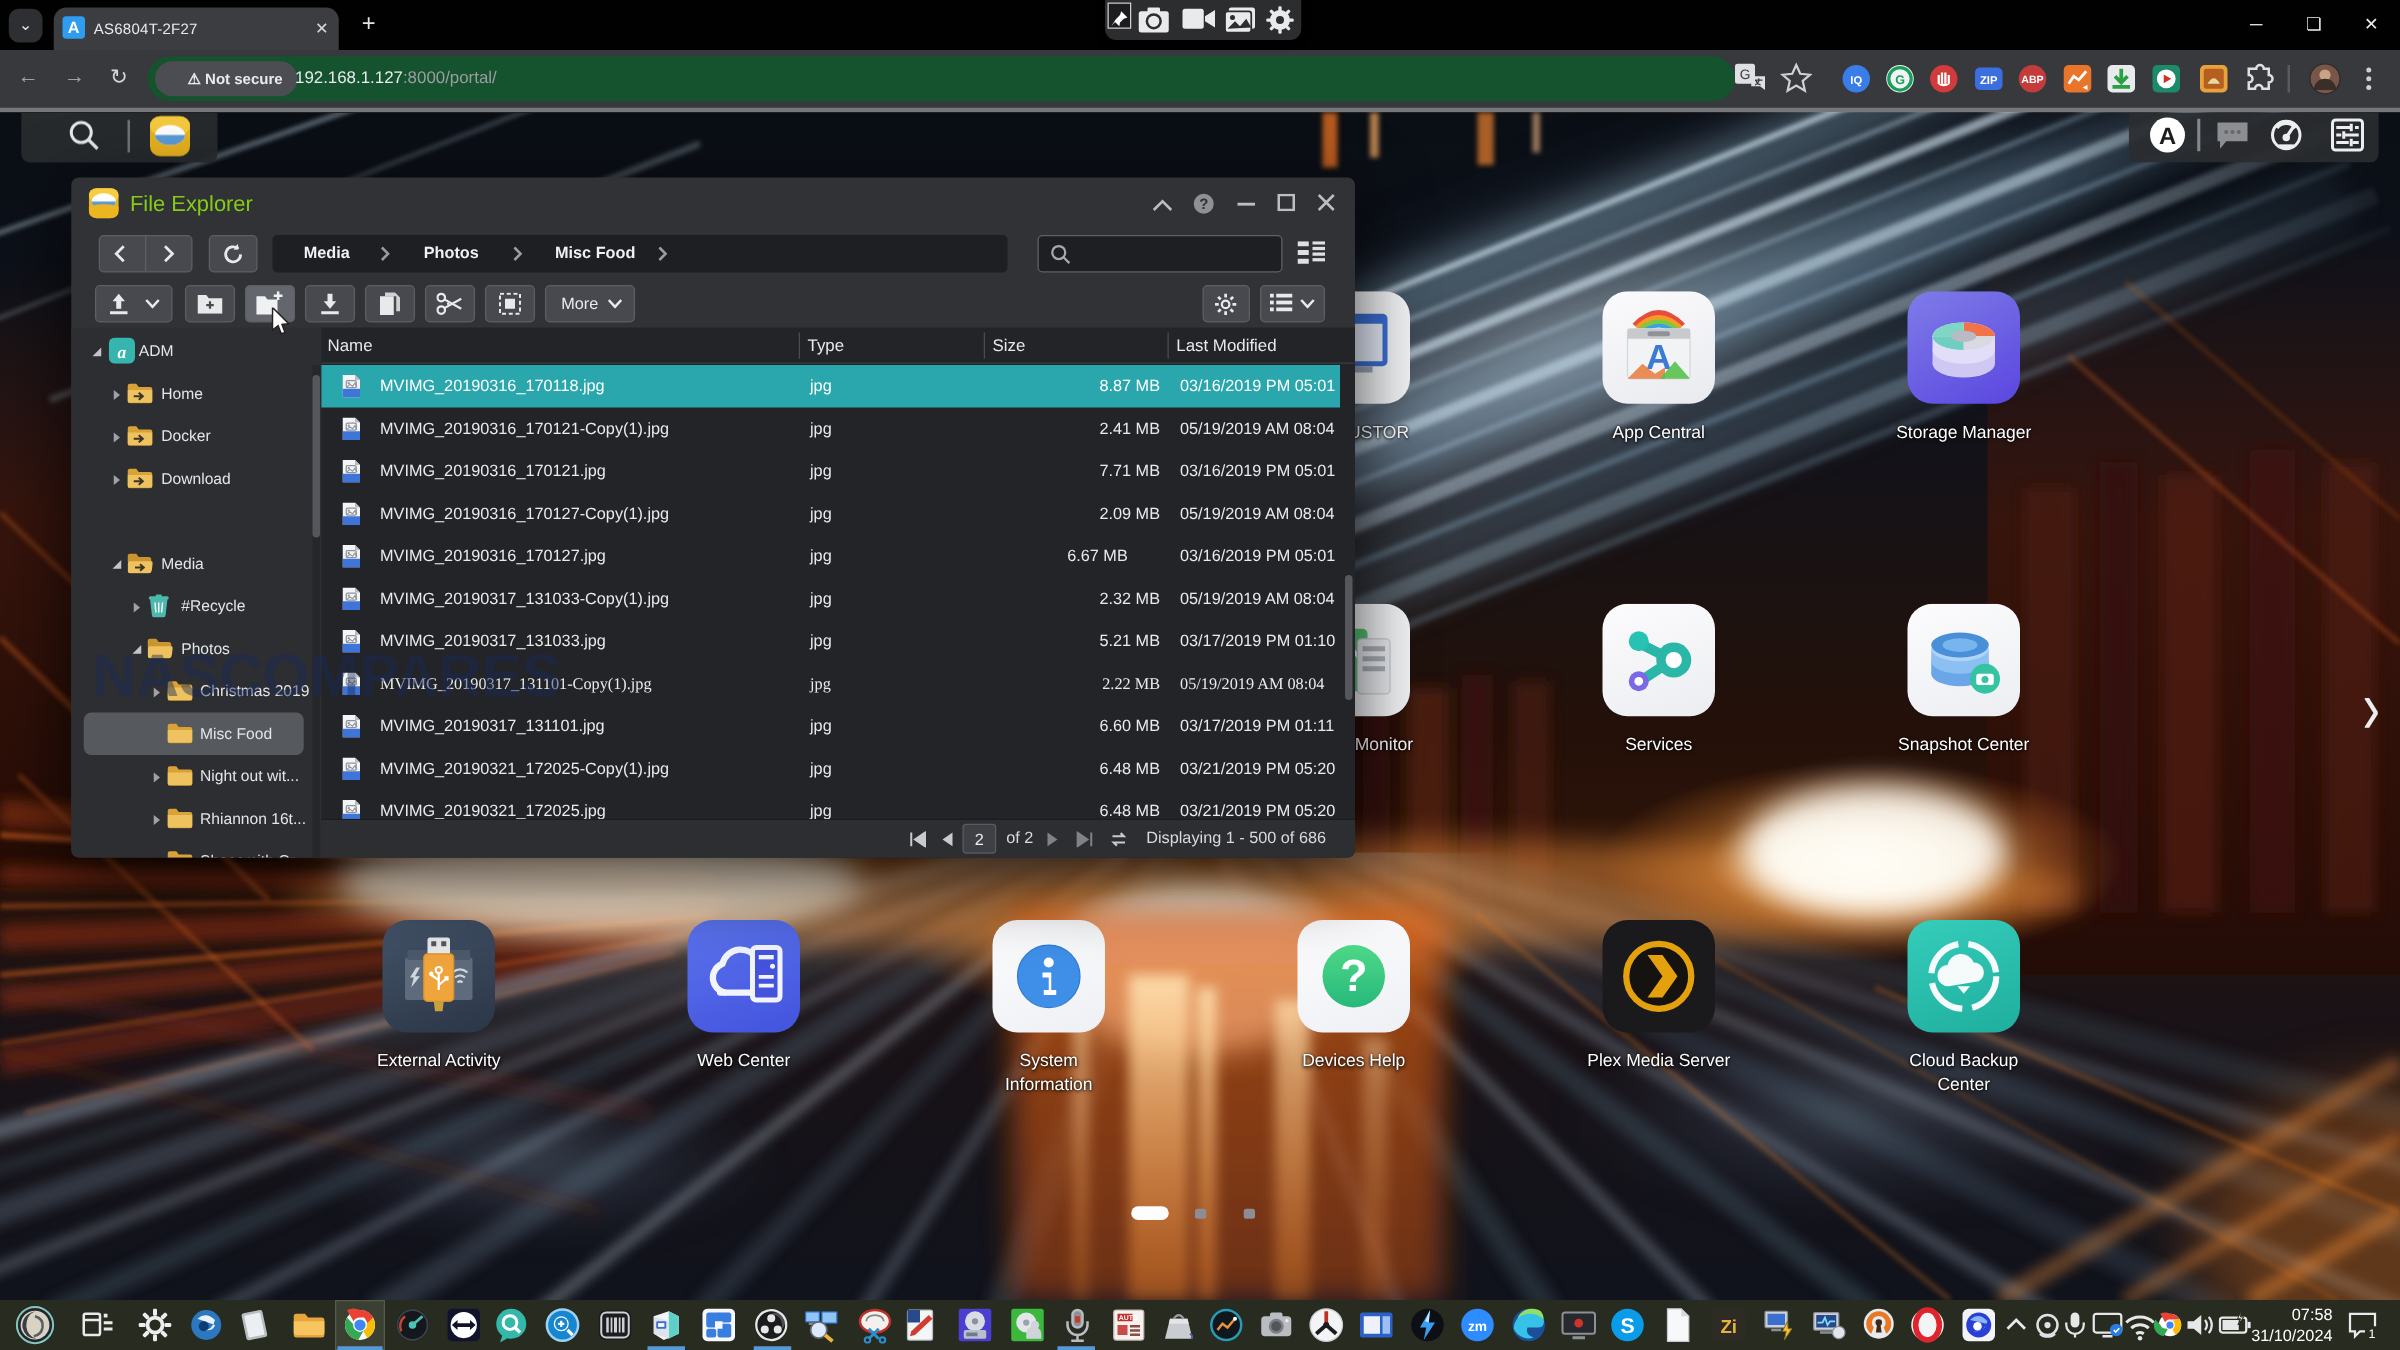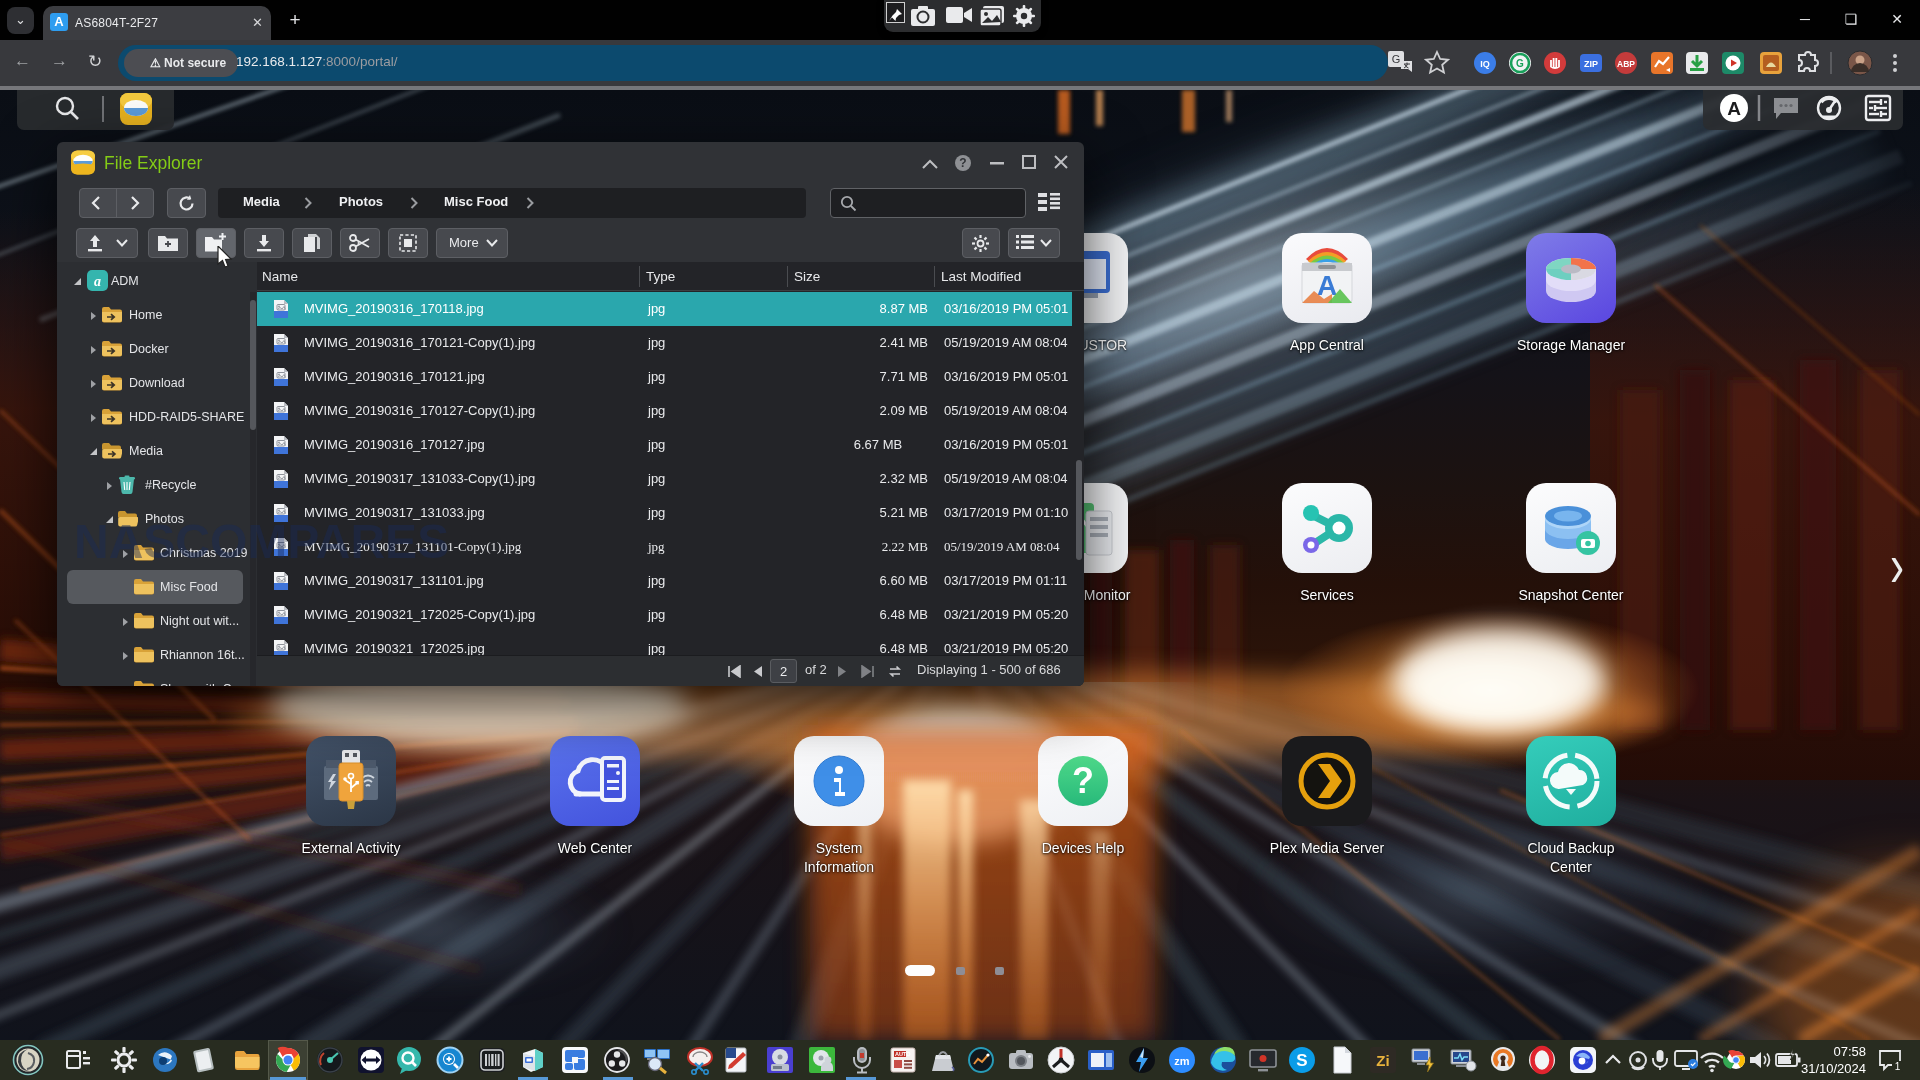--- a/index.html
+++ b/index.html
@@ -19,21 +19,21 @@
 .wctl { position:absolute; top:11px; color:#e8e9eb; font-size:14px; width:18px; text-align:center; }
 
 
 #shotbar { position:absolute; left:884px; top:0; width:157px; height:32px; background:#2c2d2f; border-radius:0 0 9px 9px; box-shadow:0 2px 6px rgba(0,0,0,.6); z-index:60; }
 #shotbar svg { position:absolute; top:4px; }
 #pinbox { position:absolute; left:2px; top:2px; width:19px; height:21px; border:1px solid #cfcfcf; background:#1d1d1f; }
 
 
 #btoolbar { position:absolute; left:0; top:40px; width:1920px; height:46px; background:#38393d; }
 .navarr { position:absolute; top:11px; font-size:17px; color:#9fa1a4; }
-#omni { position:absolute; left:118px; top:5px; width:1270px; height:36px; border-radius:18px; background:#0c4a6e; }
+#omni { position:absolute; left:118px; top:5px; width:1270px; height:36px; border-radius:18px; background:#14532d; }
 #nschip { position:absolute; left:6px; top:4px; height:28px; border-radius:14px; background:#4c4d52; color:#e9eaec; font-size:12px; font-weight:bold; padding:0 12px 0 26px; line-height:28px; }
 #url { position:absolute; left:118px; top:9px; font-size:13.5px; color:#e9eaec; }
 #url span { color:#9c9da1; }
 .exticon { position:absolute; top:51px; }
 
 #graybar { position:absolute; left:0; top:86px; width:1920px; height:4px; background:#76777b; }
 
 
 #desktop { position:absolute; left:0; top:90px; width:1920px; height:950px; background:#140b08; overflow:hidden; }
 #wall { position:absolute; left:0; top:0; }
@@ -805,29 +805,20 @@
         </div>
         <div class="treerow" style="top:104px;">
           <svg class="abs" style="left:33px; top:13px;" width="7" height="10" viewBox="0 0 7 10">
               <path d="M1 1 L6 5 L1 9 z" fill="#9fa1a5"></path>
             </svg>
           <svg class="abs" style="left:45px; top:8px;" width="20" height="17" viewBox="0 0 20 17">
               <use href="#fold"></use>
             </svg>
           <span style="position:absolute; left:72px;">Download</span>
         </div>
-        <div class="treerow" style="top:138px;">
-          <svg class="abs" style="left:33px; top:13px;" width="7" height="10" viewBox="0 0 7 10">
-              <path d="M1 1 L6 5 L1 9 z" fill="#9fa1a5"></path>
-            </svg>
-          <svg class="abs" style="left:45px; top:8px;" width="20" height="17" viewBox="0 0 20 17">
-              <use href="#fold"></use>
-            </svg>
-          <span style="position:absolute; left:72px;">HDD-RAID5-SHARE</span>
-        </div>
         <div class="treerow" style="top:172px;">
           <svg class="abs" style="left:32px; top:13px;" width="9" height="9" viewBox="0 0 9 9">
               <path d="M8 1 V8 H1 z" fill="#c3c4c7"></path>
             </svg>
           <svg class="abs" style="left:45px; top:8px;" width="20" height="17" viewBox="0 0 20 17">
               <use href="#foldo"></use>
             </svg>
           <span style="position:absolute; left:72px;">Media</span>
         </div>
         <div class="treerow" style="top:206px;">

